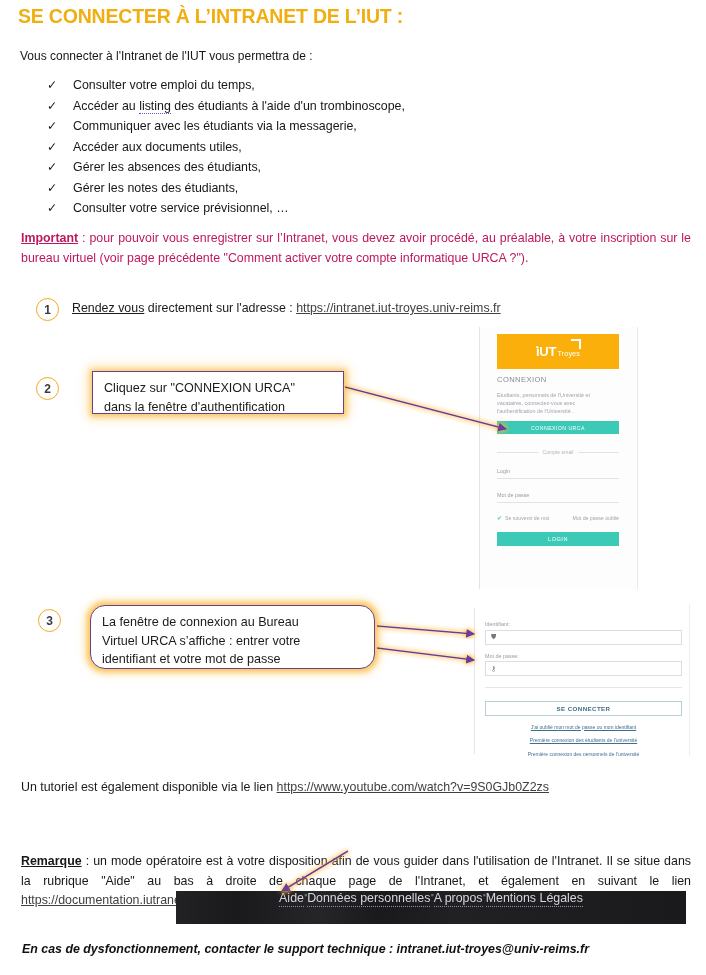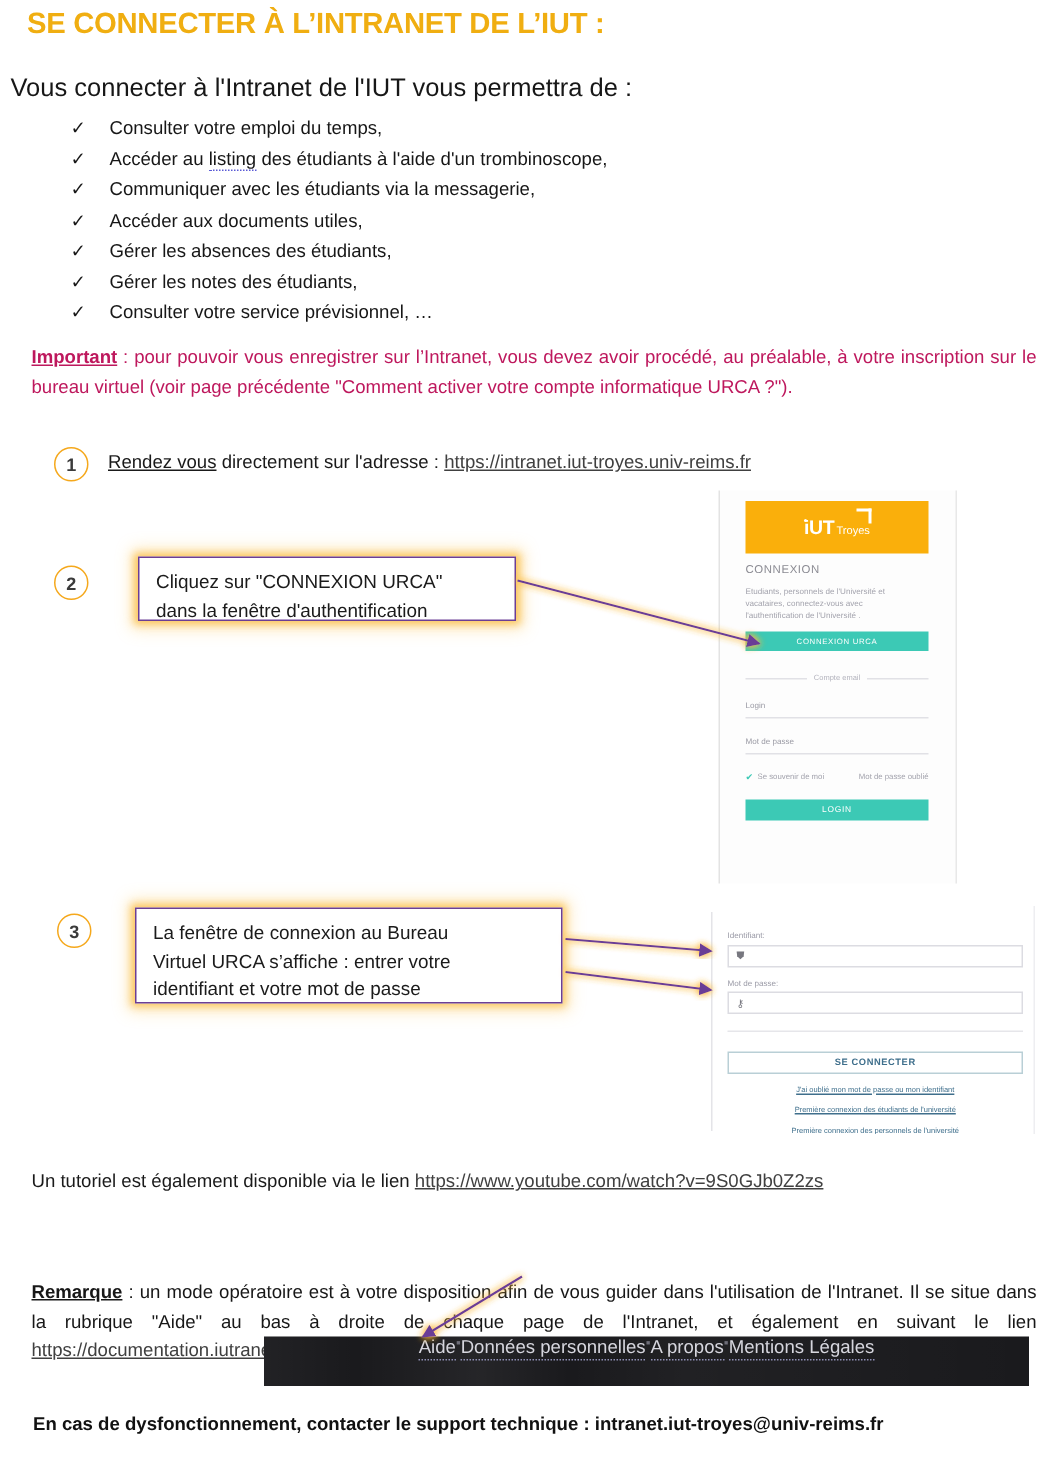--- a/index.html
+++ b/index.html
@@ -29,23 +29,23 @@
     font-size: 19.5px;
     font-weight: bold;
     color: #F0AE11;
     letter-spacing: -0.2px;
     white-space: nowrap;
   }
 
   
   .intro {
     position: absolute;
-    left: 7px;
+    left: 20px;
     top: 49px;
-    font-size: 17px;
+    font-size: 12px;
     color: #171717;
   }
 
   
   .feature-list {
     position: absolute;
     left: 21px;
     top: 78px;
     width: 520px;
   }
@@ -136,20 +136,21 @@
     left: 92px;
     top: 371px;
     width: 252px;
     height: 43px;
   }
   #callout-3 {
     left: 90px;
     top: 605px;
     width: 285px;
     height: 64px;
+    border-radius: 15px;
   }
   .callout .jline {
     display: block;
     text-align: justify;
     text-align-last: left;
   }
   .jline-spread {
     display: flex;
     justify-content: space-between;
   }
@@ -416,20 +417,21 @@
     top: -1px;
   }
 
   
   .final-line {
     position: absolute;
     left: 22px;
     top: 942px;
     font-size: 12.4px;
     font-weight: bold;
+    font-style: italic;
     color: #111;
     white-space: nowrap;
   }
 </style>
 </head>
 <body>
 
 <div class="page">
 
   <div class="doc-heading">SE CONNECTER À L’INTRANET DE L’IUT :</div>

